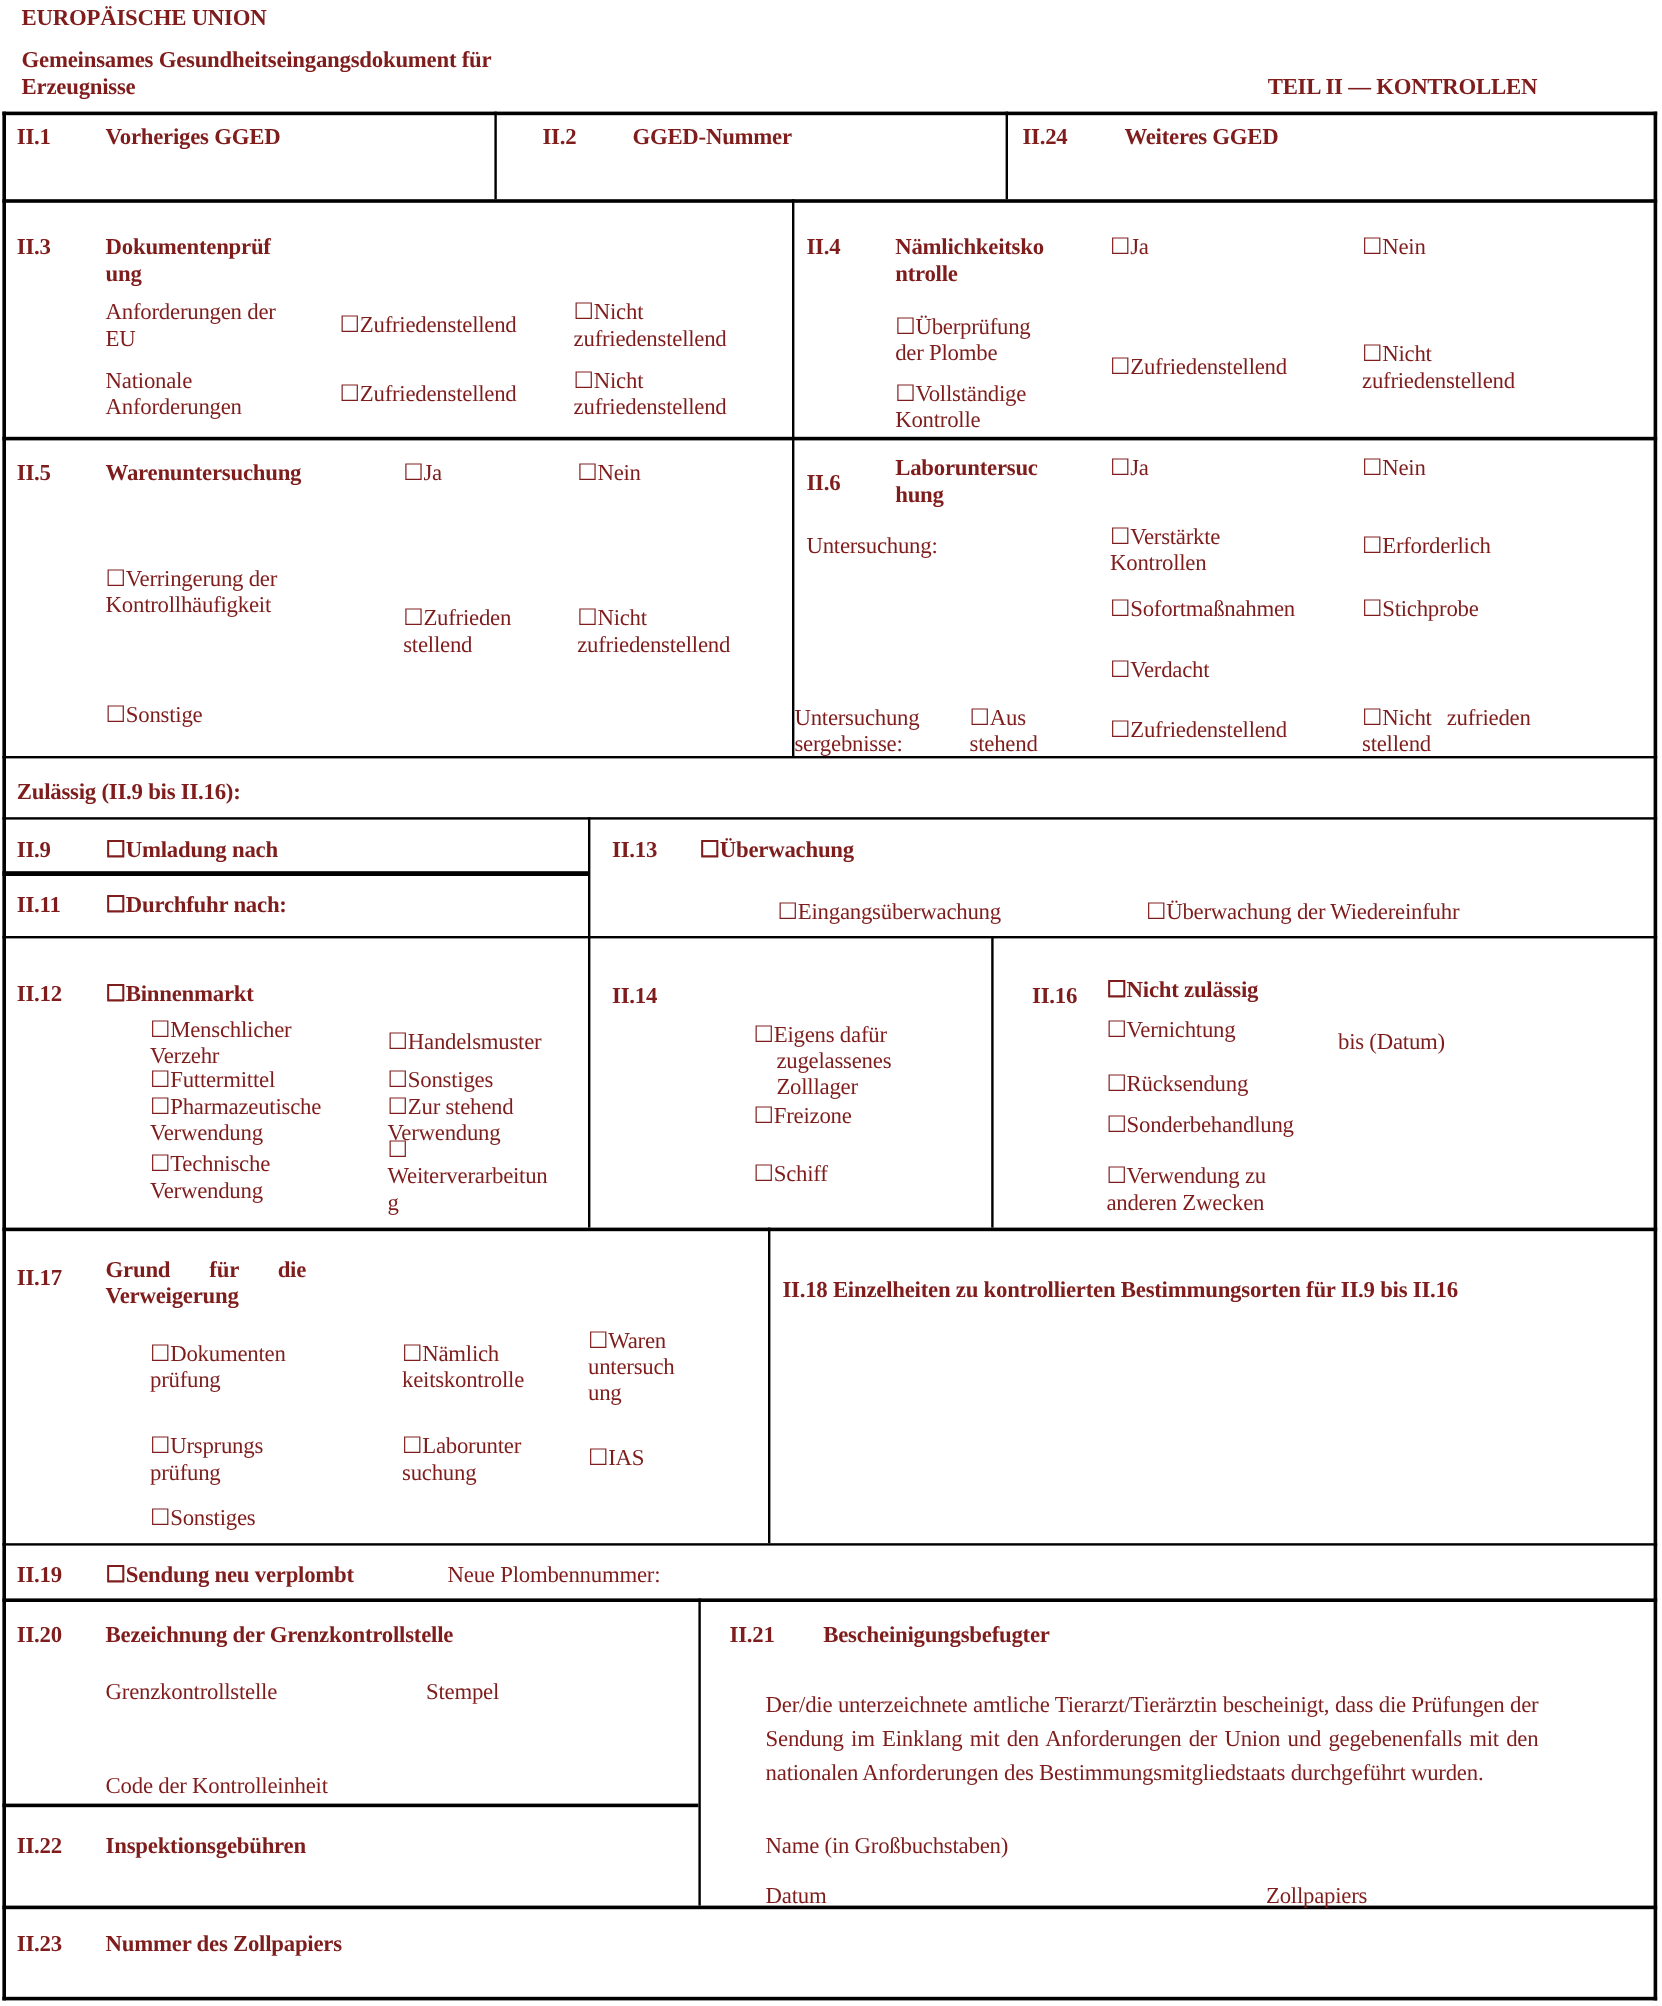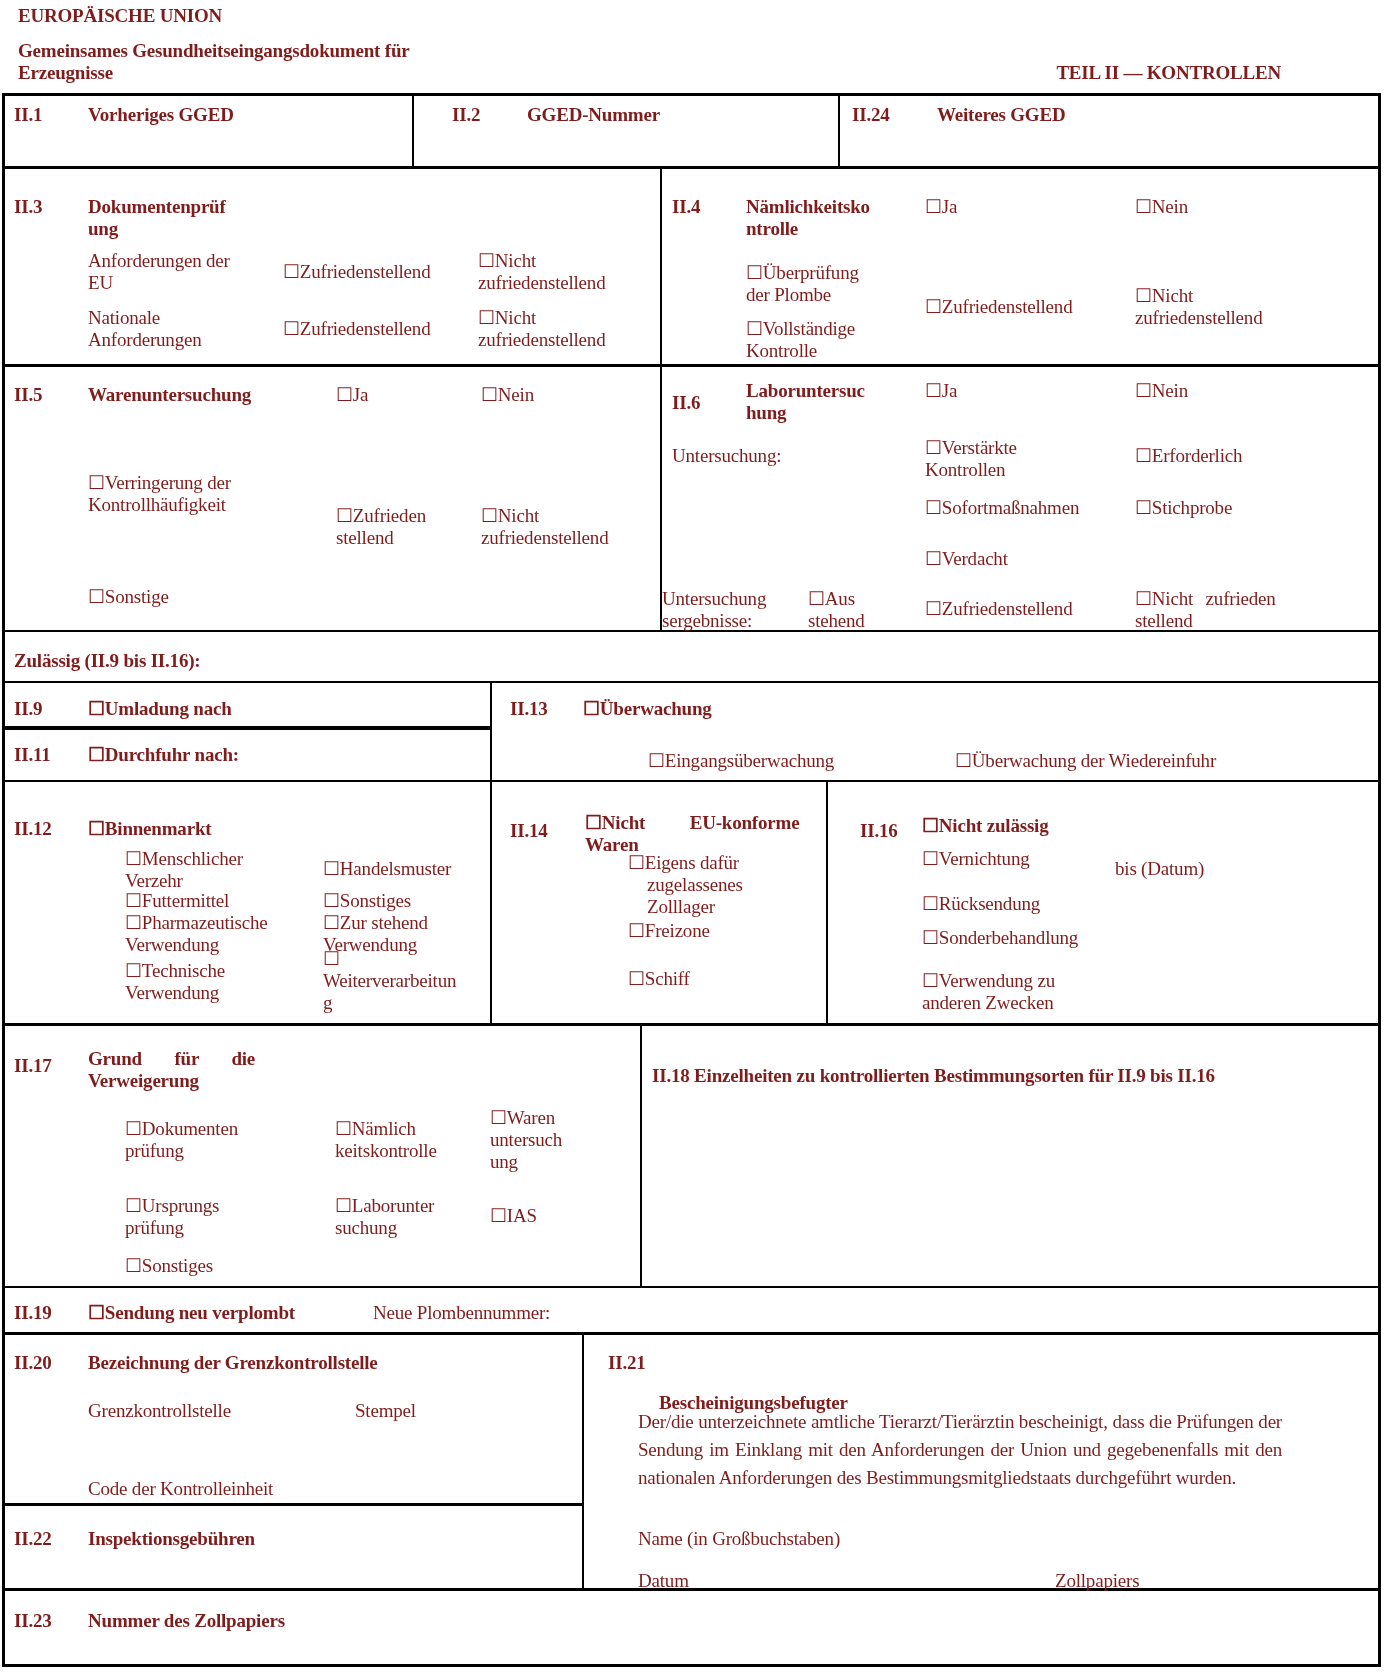--- a/index.html
+++ b/index.html
@@ -138,22 +138,20 @@
 Verwendung</div>
   <div class="t" style="left:323px;top:858px;">☐Handelsmuster</div>
   <div class="t" style="left:323px;top:890px;">☐Sonstiges</div>
   <div class="t" style="left:323px;top:912px;">☐Zur stehend
 Verwendung</div>
   <div class="t" style="left:323px;top:948px;">☐
 Weiterverarbeitun
 g</div>
 
   <div class="t b" style="left:510px;top:820px;">II.14</div>
-  <div class="t b ws40" style="left:585px;top:812px;width:270px;">☐Nicht EU-konforme
-Waren</div>
   <div class="t hang" style="left:628px;top:852px;">☐Eigens dafür
 zugelassenes
 Zolllager</div>
   <div class="t" style="left:628px;top:920px;">☐Freizone</div>
   <div class="t" style="left:628px;top:968px;">☐Schiff</div>
 
   <div class="t b" style="left:860px;top:820px;">II.16</div>
   <div class="t b" style="left:922px;top:815px;">☐Nicht zulässig</div>
   <div class="t" style="left:922px;top:848px;">☐Vernichtung</div>
   <div class="t" style="left:1115px;top:858px;">bis (Datum)</div>
@@ -185,21 +183,21 @@
   <div class="t b" style="left:88px;top:1302px;">☐Sendung neu verplombt</div>
   <div class="t" style="left:373px;top:1302px;">Neue Plombennummer:</div>
 
   <div class="t b" style="left:14px;top:1352px;">II.20</div>
   <div class="t b" style="left:88px;top:1352px;">Bezeichnung der Grenzkontrollstelle</div>
   <div class="t" style="left:88px;top:1400px;">Grenzkontrollstelle</div>
   <div class="t" style="left:355px;top:1400px;">Stempel</div>
   <div class="t" style="left:88px;top:1478px;">Code der Kontrolleinheit</div>
 
   <div class="t b" style="left:608px;top:1352px;">II.21</div>
-  <div class="t b" style="left:659px;top:1352px;margin-top:40px;">Bescheinigungsbefugter</div>
+  <div class="t b" style="left:686px;top:1352px;">Bescheinigungsbefugter</div>
   <div class="t j p28" style="left:638px;top:1408px;width:644px;">Der/die unterzeichnete amtliche Tierarzt/Tierärztin bescheinigt, dass die Prüfungen der Sendung im Einklang mit den Anforderungen der Union und gegebenenfalls mit den nationalen Anforderungen des Bestimmungsmitgliedstaats durchgeführt wurden.</div>
   <div class="t" style="left:638px;top:1528px;">Name (in Großbuchstaben)</div>
   <div class="t" style="left:638px;top:1570px;">Datum</div>
   <div class="t" style="left:1055px;top:1570px;">Zollpapiers</div>
 
   <div class="t b" style="left:14px;top:1528px;">II.22</div>
   <div class="t b" style="left:88px;top:1528px;">Inspektionsgebühren</div>
 
   <div class="t b" style="left:14px;top:1610px;">II.23</div>
   <div class="t b" style="left:88px;top:1610px;">Nummer des Zollpapiers</div>

